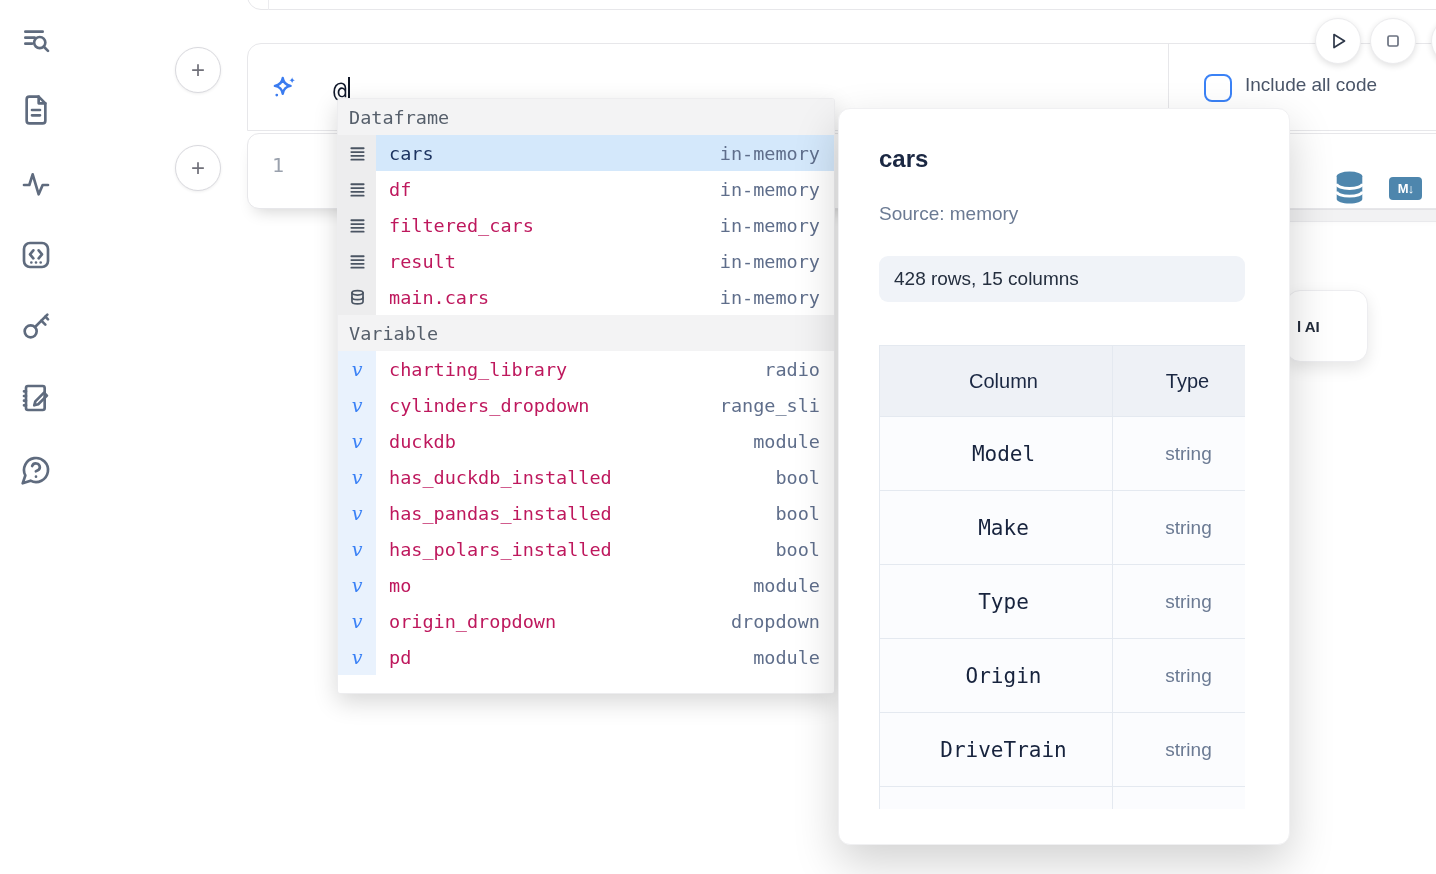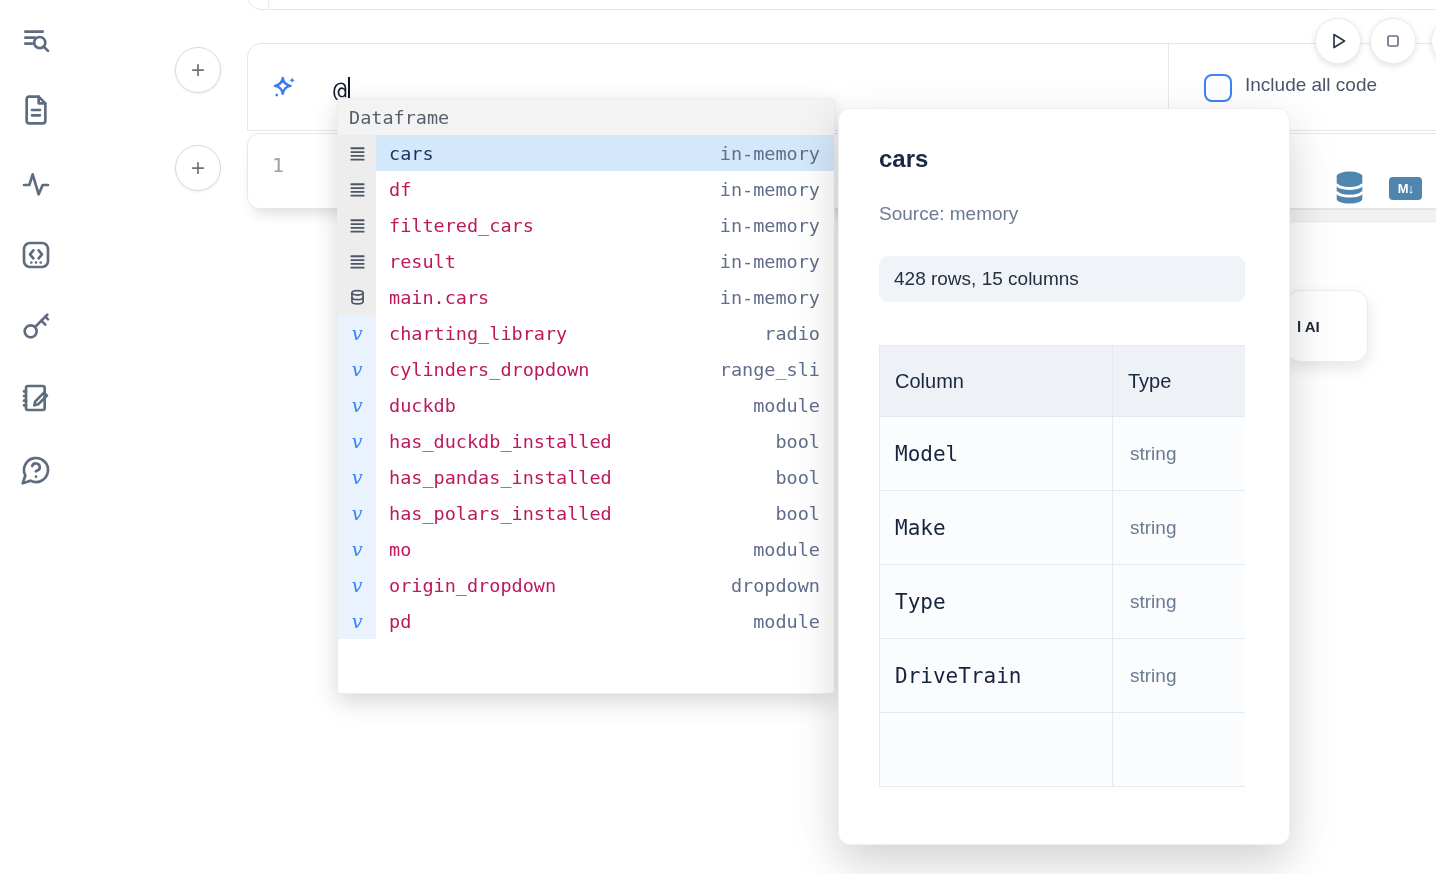--- a/index.html
+++ b/index.html
@@ -84,21 +84,21 @@
   
   #popover { left:838px; top:108px; width:452px; height:737px; background:#fff; z-index:50;
              border:1px solid #f0f0f2; border-radius:12px; box-shadow:0 18px 45px rgba(0,0,0,.18);
              padding:36px 44px 0 40px; }
   #pv-title { font-size:24px; font-weight:bold; color:#1a2742; }
   #pv-source { margin-top:30px; font-size:19px; color:#6b7a93; }
   #pv-badge { margin-top:31px; height:46px; background:#f0f3f8; border-radius:9px; display:flex;
               align-items:center; padding-left:15px; font-size:19px; color:#252f3f; }
   #pv-table-clip { margin-top:43px; height:464px; overflow:hidden; }
   table.pv { border-collapse:collapse; width:368px; table-layout:fixed; }
-  table.pv th, table.pv td { border:1px solid #e4e9f0; text-align:left; }
+  table.pv th, table.pv td { border:1px solid #e4e9f0; text-align:center; }
   table.pv th { height:71px; background:#eef1f6; font-weight:normal; font-size:20px; color:#1a2742;
                 padding-left:15px; }
   table.pv td { height:74px; background:#fbfcfe; }
   td.pv-col { font-family:"DejaVu Sans Mono", monospace; font-size:21px; color:#17233d; padding-left:15px; }
   td.pv-type { font-size:19px; color:#6b7a93; padding-left:17px; }
   .w-col { width:233px; } .w-type { width:135px; }
 </style>
 </head>
 <body>
 
@@ -259,20 +259,21 @@
             <ellipse cx="10" cy="4.5" rx="6.5" ry="2.6"></ellipse>
             <path d="M3.5 4.5v10.5c0 1.45 2.9 2.6 6.5 2.6s6.5-1.15 6.5-2.6V4.5"></path>
             <path d="M3.5 10c0 1.45 2.9 2.6 6.5 2.6s6.5-1.15 6.5-2.6"></path>
           </svg>
         </span>
         <span class="ac-main">
           <span class="ac-name">main.cars</span>
           <span class="ac-type">in-memory</span>
         </span>
       </div>
+      <div class="ac-header">Variable</div>
       <div class="ac-row k-variable">
         <span class="ac-gutter">
           <span class="vg">v</span>
         </span>
         <span class="ac-main">
           <span class="ac-name">charting_library</span>
           <span class="ac-type">radio</span>
         </span>
       </div>
       <div class="ac-row k-variable">
@@ -368,20 +369,24 @@
             </tr>
             <tr>
               <td class="pv-col w-col">Make</td>
               <td class="pv-type w-type">string</td>
             </tr>
             <tr>
               <td class="pv-col w-col">Type</td>
               <td class="pv-type w-type">string</td>
             </tr>
             <tr>
+              <td class="pv-col w-col">Origin</td>
+              <td class="pv-type w-type">string</td>
+            </tr>
+            <tr>
               <td class="pv-col w-col">DriveTrain</td>
               <td class="pv-type w-type">string</td>
             </tr>
             <tr>
               <td class="pv-col w-col"></td>
               <td class="pv-type w-type"></td>
             </tr>
           </tbody>
       </table>
     </div>

